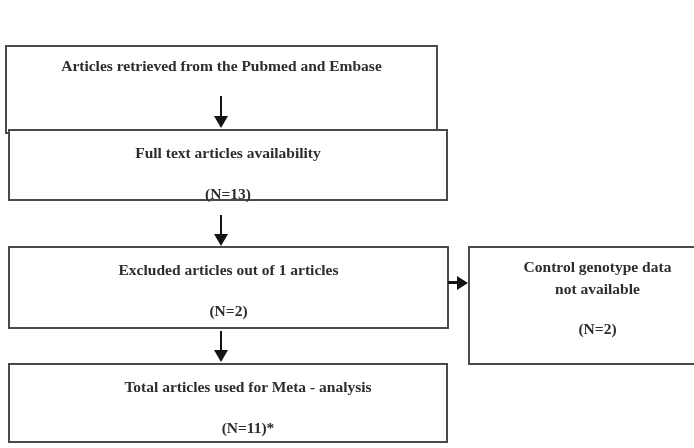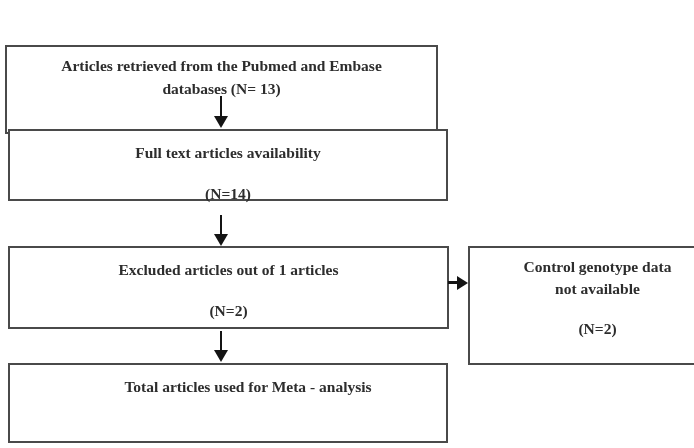--- a/index.html
+++ b/index.html
@@ -94,31 +94,30 @@
   #arrow-side .shaft { width: 10px; }
   #arrow-side .head { left: 9px; }
 </style>
 </head>
 <body>
 
 <div class="canvas">
 
   <div class="fc-box" id="box-retrieved">
     <div class="title-line">Articles retrieved from the Pubmed and Embase</div>
-    <div>databases (N= 13)</div>
   </div>
 
   <div class="v-arrow" id="arrow-1">
     <div class="shaft"></div>
     <div class="head"></div>
   </div>
 
   <div class="fc-box" id="box-fulltext">
     <div class="title-line">Full text articles availability</div>
-    <div class="count-line">(N=14)</div>
+    <div class="count-line">(N=13)</div>
   </div>
 
   <div class="v-arrow" id="arrow-2">
     <div class="shaft"></div>
     <div class="head"></div>
   </div>
 
   <div class="fc-box" id="box-excluded">
     <div class="title-line">Excluded articles out of 1 articles</div>
     <div class="count-line">(N=2)</div>
@@ -135,15 +134,16 @@
     <div class="count-line">(N=2)</div>
   </div>
 
   <div class="v-arrow" id="arrow-3">
     <div class="shaft"></div>
     <div class="head"></div>
   </div>
 
   <div class="fc-box" id="box-total">
     <div class="title-line">Total articles used for Meta - analysis</div>
+    <div class="count-line">(N=11)*</div>
   </div>
 
 </div>
 
 </body></html>

